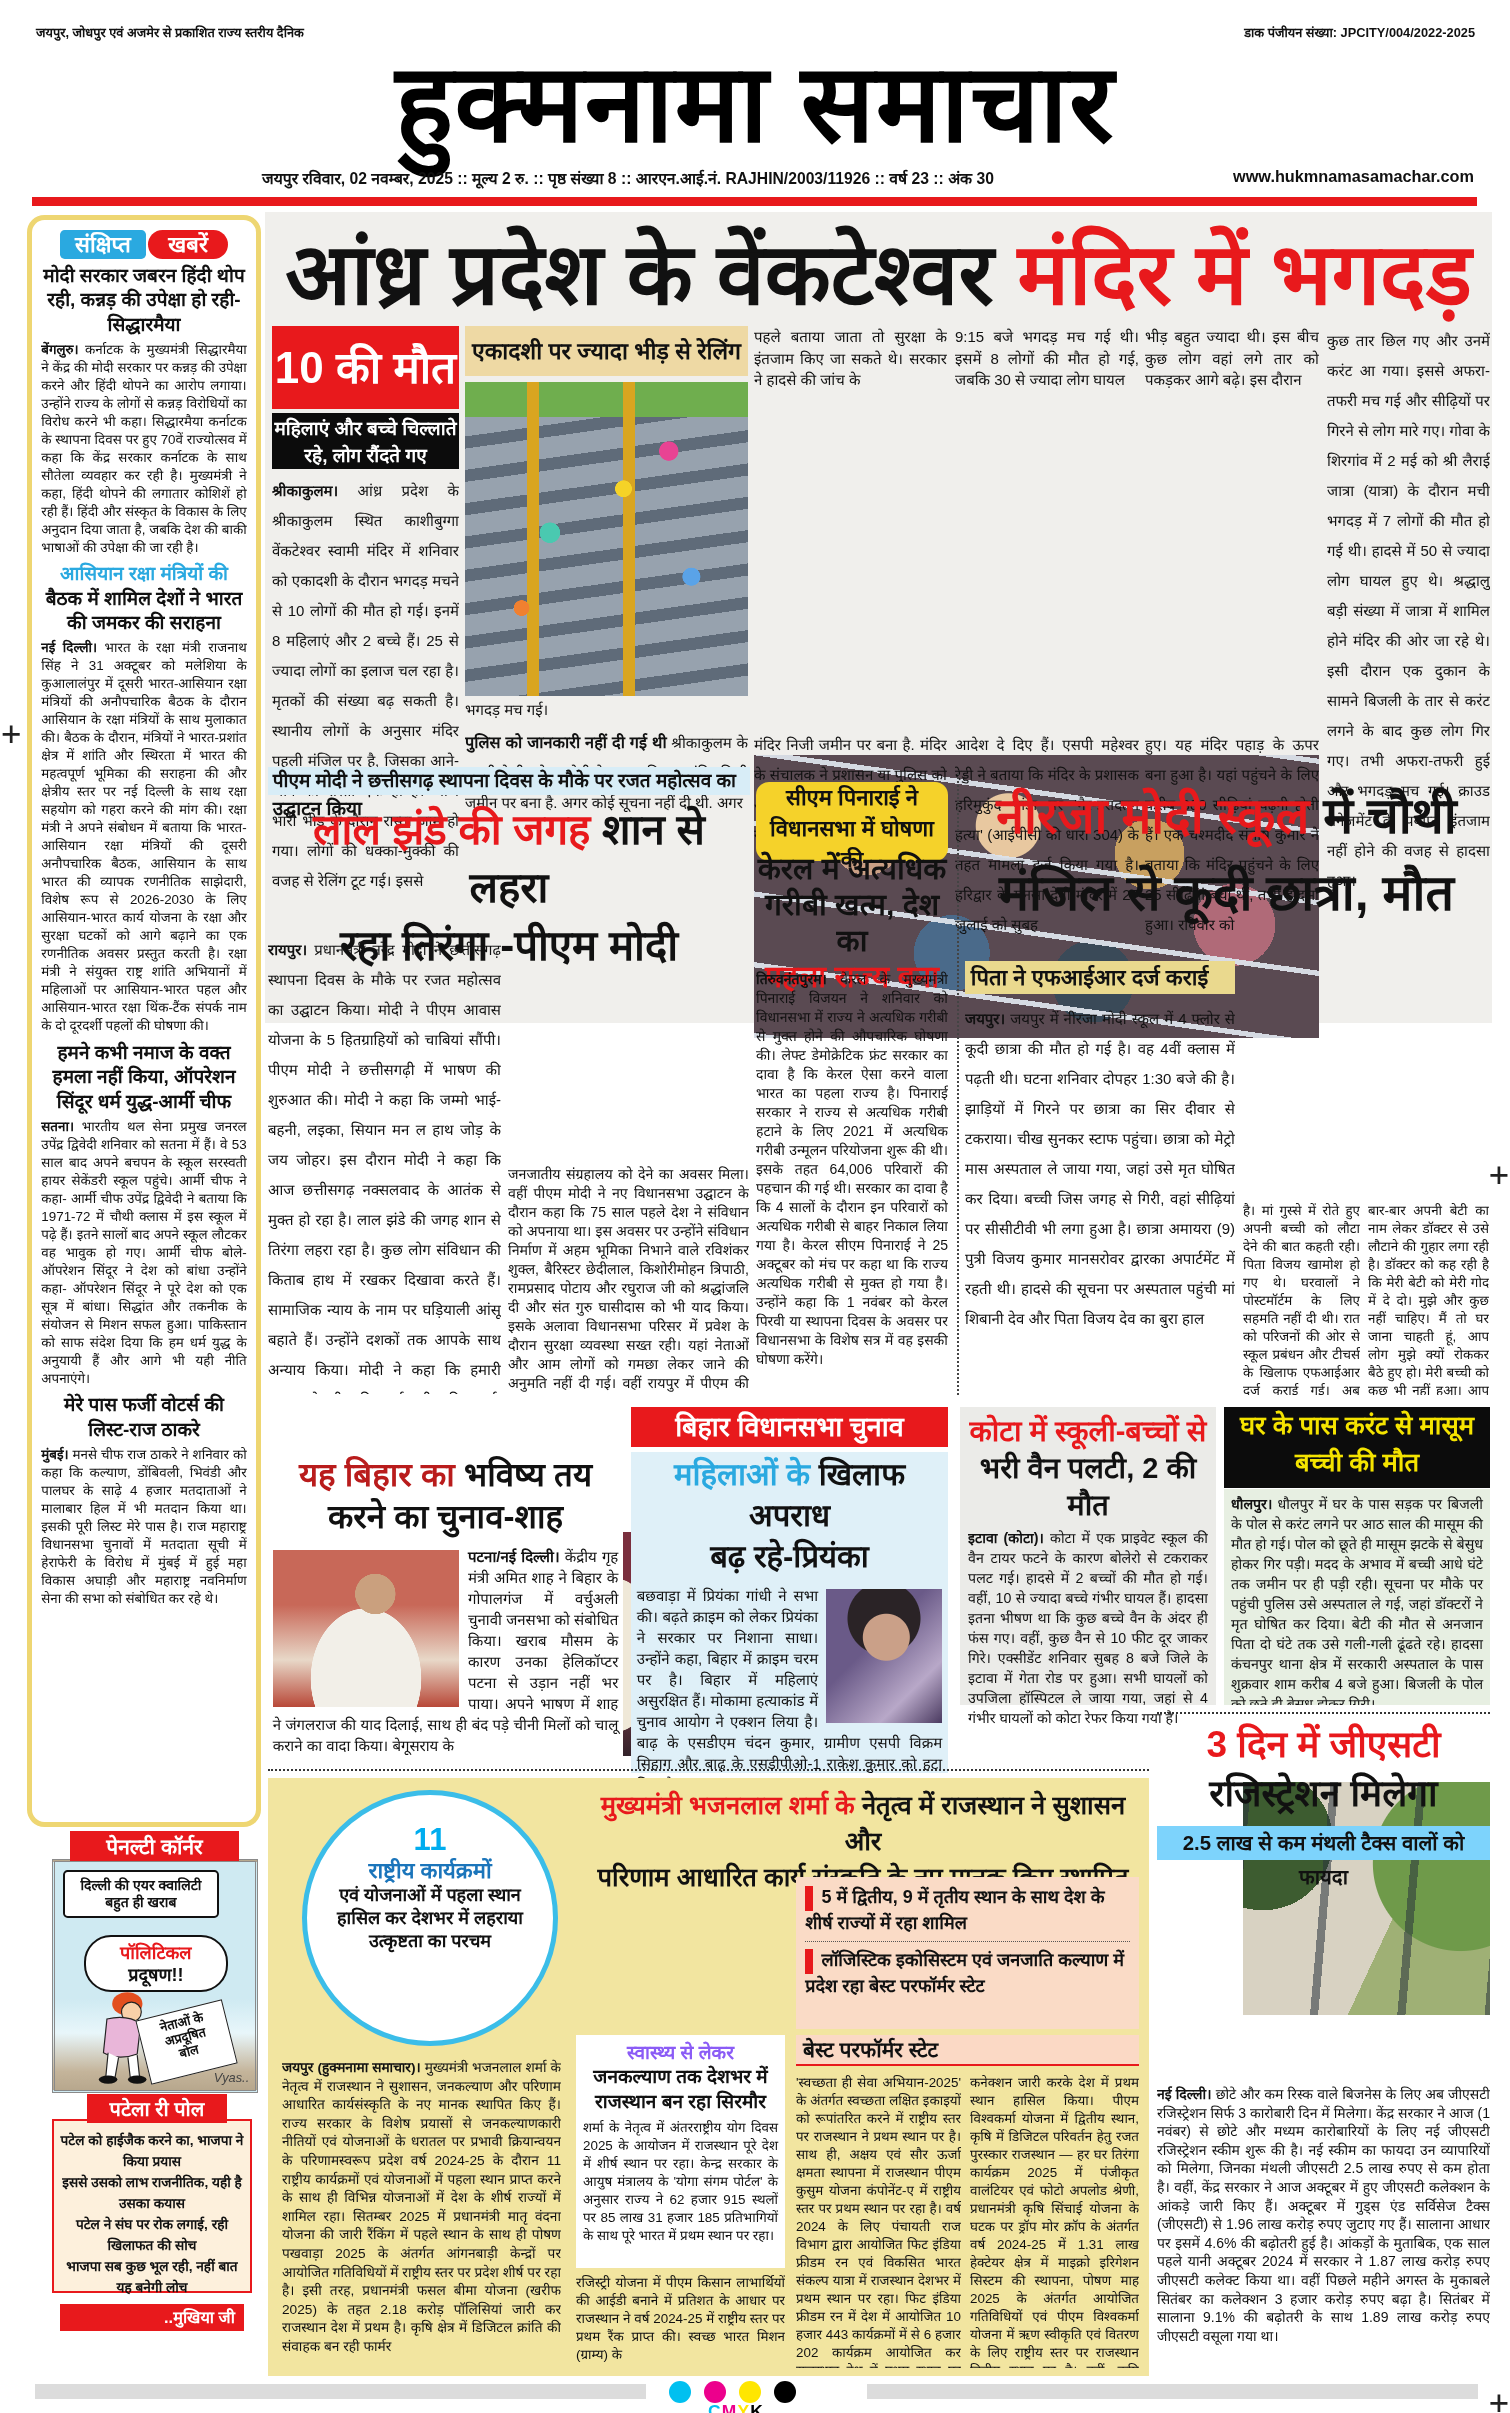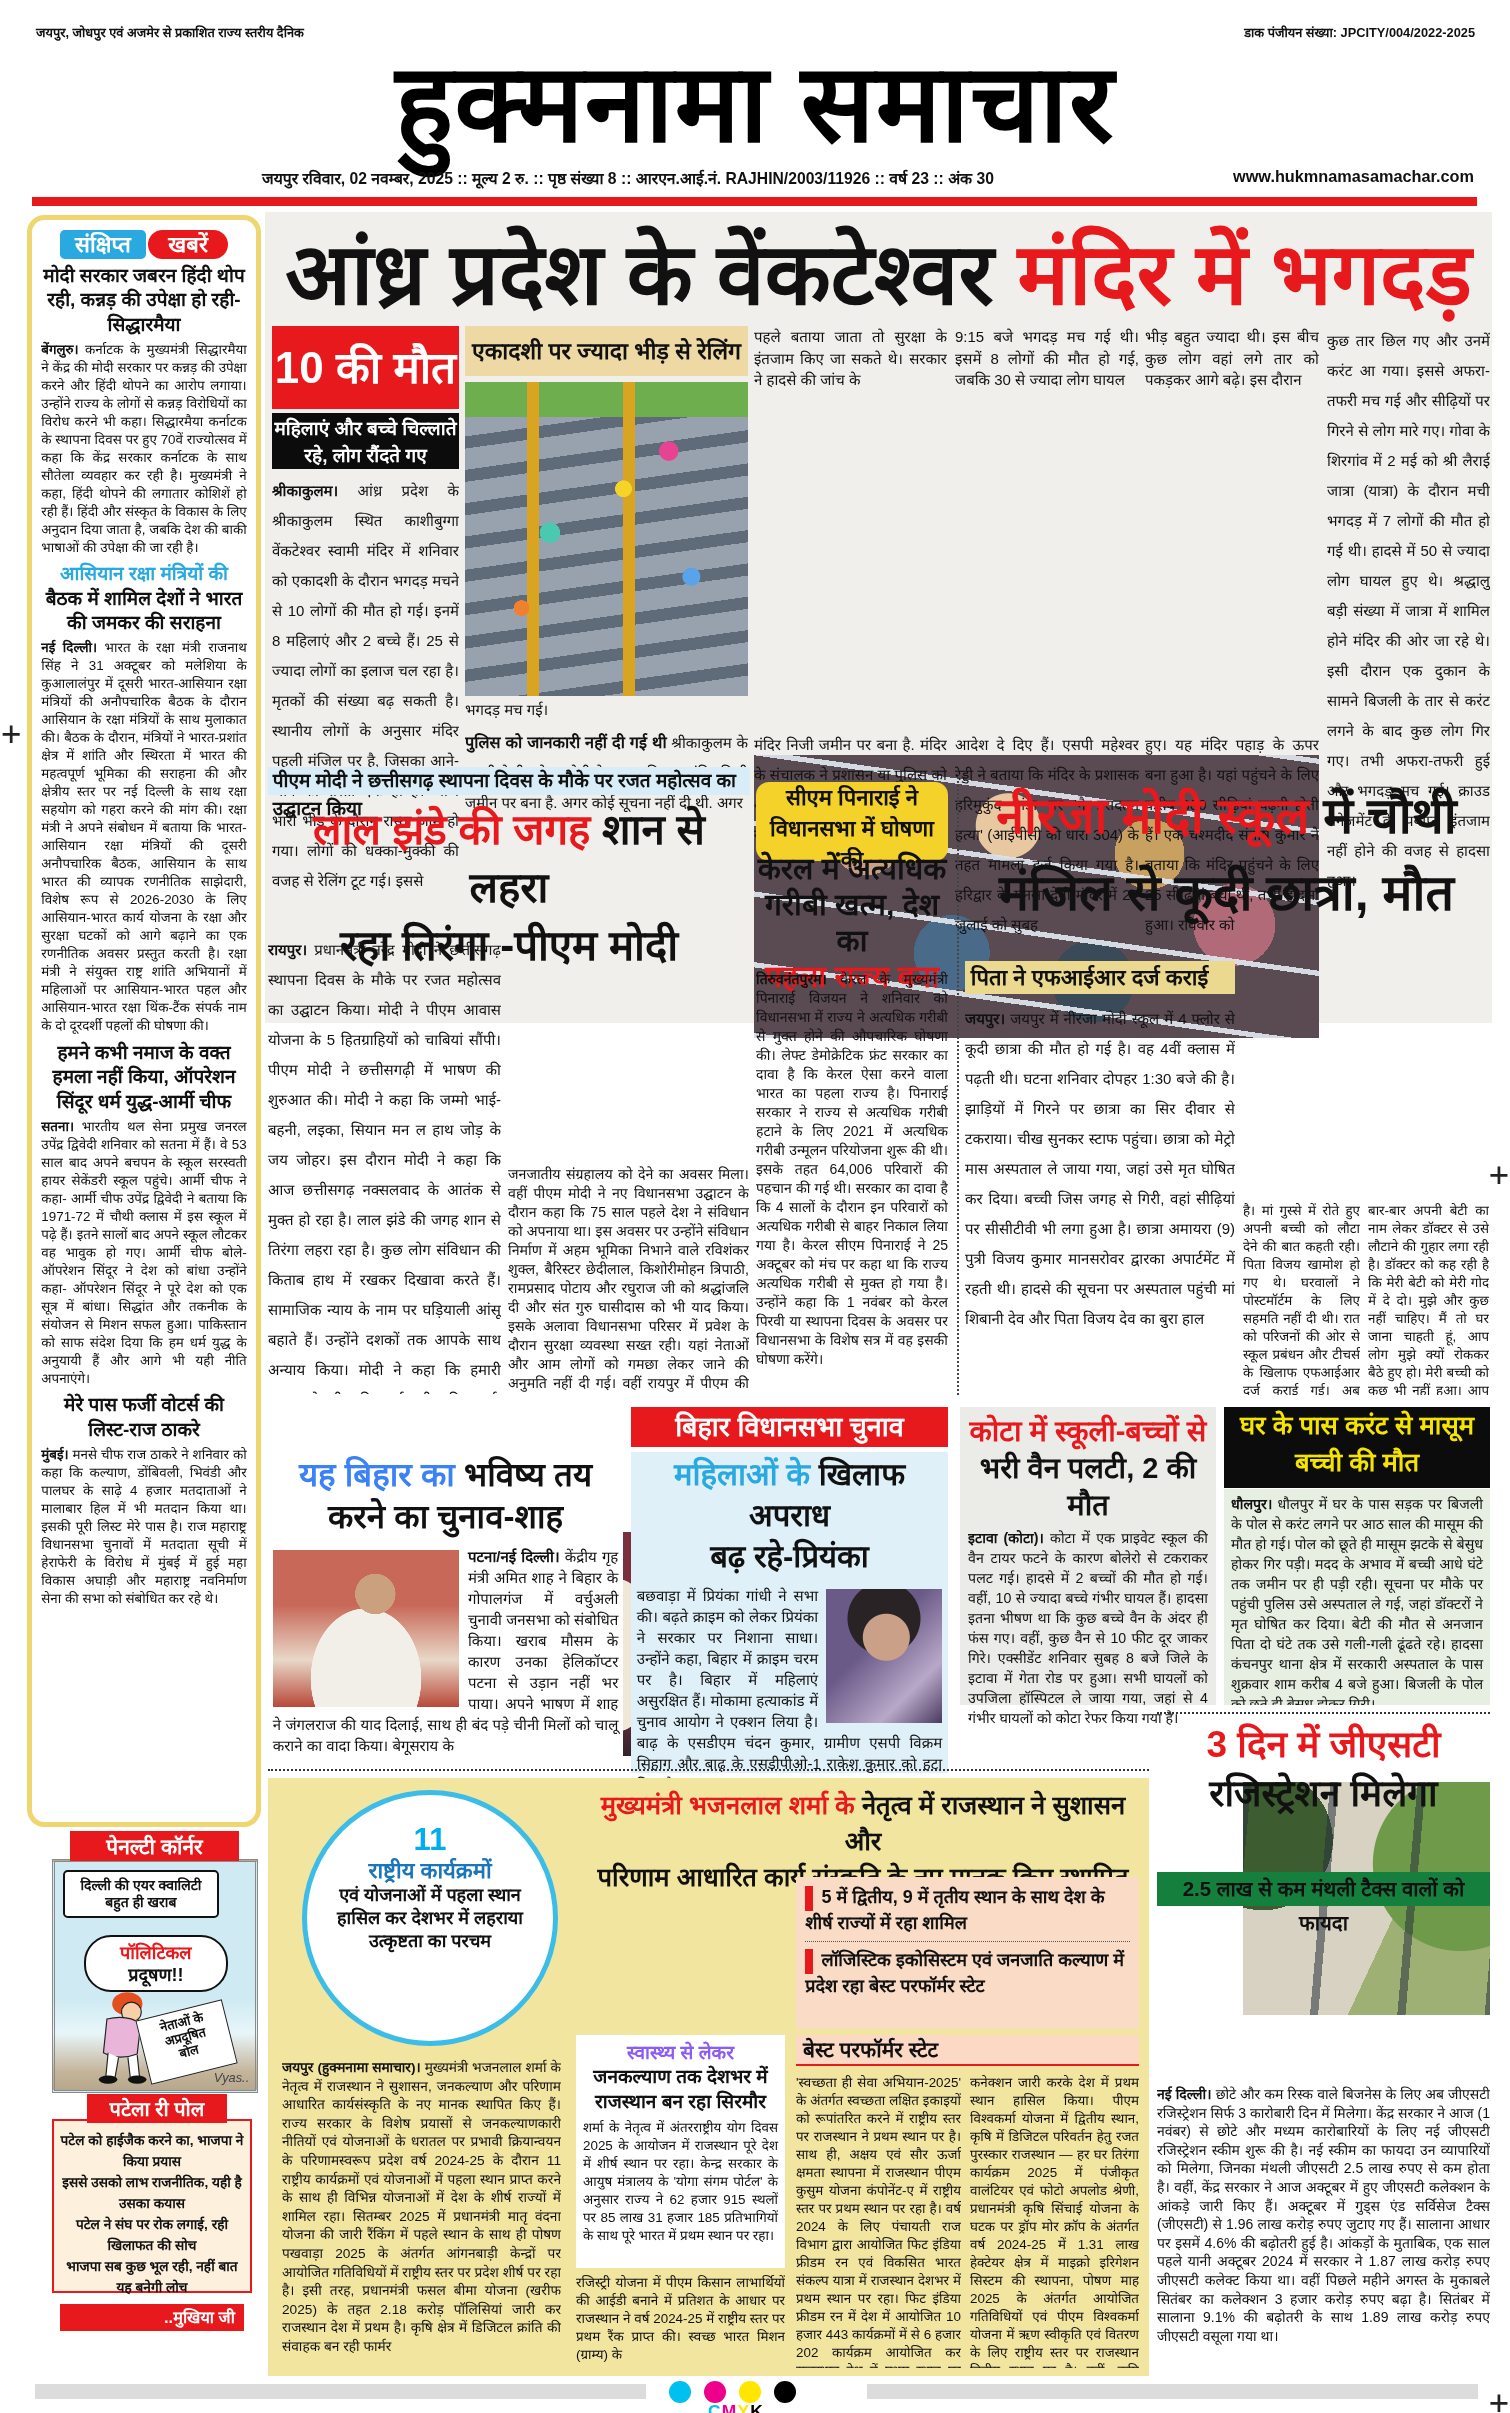--- a/index.html
+++ b/index.html
@@ -178,21 +178,21 @@
   <div class="abs b" style="left:965px;top:961px;width:270px;height:33px;background:#ead98e;font-size:22px;line-height:33px;padding-left:5.8px;box-sizing:border-box;">पिता ने एफआईआर दर्ज कराई</div>
   <div class="abs photo" id="photo-school" style="left:1243px;top:961px;width:247px;height:233px;"></div>
   <div class="abs j clip body-txt" style="left:965px;top:1004px;width:270px;height:391px;"><b>जयपुर।</b> <span>जयपुर में नीरजा मोदी स्कूल में 4 फ्लोर से कूदी छात्रा की मौत हो गई है। वह 4वीं क्लास में पढ़ती थी। घटना शनिवार दोपहर 1:30 बजे की है। झाड़ियों में गिरने पर छात्रा का सिर दीवार से टकराया। चीख सुनकर स्टाफ पहुंचा। छात्रा को मेट्रो मास अस्पताल ले जाया गया, जहां उसे मृत घोषित कर दिया। बच्ची जिस जगह से गिरी, वहां सीढ़ियां पर सीसीटीवी भी लगा हुआ है। छात्रा अमायरा (9) पुत्री विजय कुमार मानसरोवर द्वारका अपार्टमेंट में रहती थी। हादसे की सूचना पर अस्पताल पहुंची मां शिबानी देव और पिता विजय देव का बुरा हाल</span></div>
   <div class="abs j clip" style="left:1243px;top:1202px;width:117px;height:193px;font-size:13.4px;line-height:18px;">है। मां गुस्से में रोते हुए अपनी बच्ची को लौटा देने की बात कहती रही। पिता विजय खामोश हो गए थे। घरवालों ने पोस्टमॉर्टम के लिए सहमति नहीं दी थी। रात को परिजनों की ओर से स्कूल प्रबंधन और टीचर्स के खिलाफ एफआईआर दर्ज कराई गई। अब रविवार सुबह पोस्टमॉर्टम होगा। मां बोलीं- मेरी बच्ची को कहीं से भी लाकर दे दो मां हॉस्पिटल में</div>
   <div class="abs j clip" style="left:1368px;top:1202px;width:121px;height:193px;font-size:13.4px;line-height:18px;">बार-बार अपनी बेटी का नाम लेकर डॉक्टर से उसे लौटाने की गुहार लगा रही है। डॉक्टर को कह रही है कि मेरी बेटी को मेरी गोद में दे दो। मुझे और कुछ नहीं चाहिए। मैं तो घर जाना चाहती हूं, आप लोग मुझे क्यों रोककर बैठे हुए हो। मेरी बच्ची को कुछ भी नहीं हुआ। आप मेरी बच्ची कहीं से भी मुझे लाकर दे दो।</div>
 
   <div class="abs c b" style="left:631px;top:1407px;width:317px;height:40px;background:#e8191c;color:#fff;font-size:27px;line-height:41px;">बिहार विधानसभा चुनाव</div>
 
   <div class="abs" style="left:268px;top:1452px;width:355px;height:321px;background:#fff;">
     <div class="c b" style="font-size:33px;line-height:42px;margin-top:2.3px;">
-      <span style="color:#3b82f6;margin-top:45px;">यह बिहार का </span><span>भविष्य तय</span><br><span>करने का चुनाव-शाह</span>
+      <span style="color:#b91c1c;margin-top:45px;">यह बिहार का </span><span>भविष्य तय</span><br><span>करने का चुनाव-शाह</span>
     </div>
     <div class="j clip" style="padding:8.1px 4.7px 0 4.7px;font-size:15px;line-height:21px;height:220px;">
       <span class="photo" id="photo-shah" style="float:left;width:186px;height:157px;margin:3.5px 9.3px 3.5px 0;display:block;"></span>
       <b>पटना/नई दिल्ली।</b> <span>केंद्रीय गृह मंत्री अमित शाह ने बिहार के गोपालगंज में वर्चुअली चुनावी जनसभा को संबोधित किया। खराब मौसम के कारण उनका हेलिकॉप्टर पटना से उड़ान नहीं भर पाया। अपने भाषण में शाह ने जंगलराज की याद दिलाई, साथ ही बंद पड़े चीनी मिलों को चालू कराने का वादा किया। बेगूसराय के</span>
     </div>
   </div>
 
   <div class="abs" style="left:631px;top:1452px;width:317px;height:321px;background:#dff0f8;">
     <div class="c b" style="font-size:31px;line-height:41px;margin-top:2.3px;">
       <span style="color:#2aa9e0;">महिलाओं के </span><span>खिलाफ अपराध</span><br><span>बढ़ रहे-प्रियंका</span>
@@ -241,21 +241,21 @@
     <div class="b" style="font-size:18px;line-height:24.4px;border-bottom:1.7px dotted #555;padding-bottom:5.8px;"><span class="redbar"></span><span>5 में द्वितीय, 9 में तृतीय स्थान के साथ देश के शीर्ष राज्यों में रहा शामिल</span></div>
     <div class="b" style="font-size:18px;line-height:24.4px;padding-top:5.8px;"><span class="redbar"></span><span>लॉजिस्टिक इकोसिस्टम एवं जनजाति कल्याण में प्रदेश रहा बेस्ट परफॉर्मर स्टेट</span></div>
   </div>
   <div class="abs b" style="left:796px;top:2035px;width:343px;height:31px;background:#fbd9c5;font-size:21px;line-height:30px;padding-left:7px;border-bottom:2.3px solid #e8191c;box-sizing:border-box;">बेस्ट परफॉर्मर स्टेट</div>
   <div class="abs j clip" style="left:796px;top:2074px;width:165px;height:294px;font-size:13.4px;line-height:18px;">'स्वच्छता ही सेवा अभियान-2025' के अंतर्गत स्वच्छता लक्षित इकाइयों को रूपांतरित करने में राष्ट्रीय स्तर पर राजस्थान ने प्रथम स्थान पर है। साथ ही, अक्षय एवं सौर ऊर्जा क्षमता स्थापना में राजस्थान पीएम कुसुम योजना कंपोनेंट-ए में राष्ट्रीय स्तर पर प्रथम स्थान पर रहा है। वर्ष 2024 के लिए पंचायती राज विभाग द्वारा आयोजित फिट इंडिया फ्रीडम रन एवं विकसित भारत संकल्प यात्रा में राजस्थान देशभर में प्रथम स्थान पर रहा। फिट इंडिया फ्रीडम रन में देश में आयोजित 10 हजार 443 कार्यक्रमों में से 6 हजार 202 कार्यक्रम आयोजित कर राजस्थान देश में प्रथम स्थान पर रहा। वहीं, विकसित भारत संकल्प यात्रा में राज्य ने 11 हजार 209 कैंपों के आयोजन एवं प्रधानमंत्री उज्जवला योजना के अंतर्गत 5.94 लाख गैस</div>
   <div class="abs j clip" style="left:970px;top:2074px;width:169px;height:294px;font-size:13.4px;line-height:18px;">कनेक्शन जारी करके देश में प्रथम स्थान हासिल किया। पीएम विश्वकर्मा योजना में द्वितीय स्थान, कृषि में डिजिटल परिवर्तन हेतु रजत पुरस्कार राजस्थान — हर घर तिरंगा कार्यक्रम 2025 में पंजीकृत वालंटियर एवं फोटो अपलोड श्रेणी, प्रधानमंत्री कृषि सिंचाई योजना के घटक पर ड्रॉप मोर क्रॉप के अंतर्गत वर्ष 2024-25 में 1.31 लाख हेक्टेयर क्षेत्र में माइक्रो इरिगेशन सिस्टम की स्थापना, पोषण माह 2025 के अंतर्गत आयोजित गतिविधियों एवं पीएम विश्वकर्मा योजना में ऋण स्वीकृति एवं वितरण के लिए राष्ट्रीय स्तर पर राजस्थान द्वितीय स्थान पर है। वहीं, कृषि विभाग में सरकारी प्रक्रियाओं में डिजिटल परिवर्तन हेतु राष्ट्रीय ई-गवर्नेन्स रजत पुरस्कार (द्वितीय स्थान) भी हासिल किया है।</div>
 
   <div class="abs c b" style="left:1157px;top:1720px;width:333px;font-size:37px;line-height:49px;">
     <span style="color:#e8191c;">3 दिन में जीएसटी</span><br><span>रजिस्ट्रेशन मिलेगा</span>
   </div>
-  <div class="abs c b" style="left:1157px;top:1826px;width:333px;height:34px;background:#15803d;font-size:20.4px;line-height:34px;margin-top:46px;">2.5 लाख से कम मंथली टैक्स वालों को फायदा</div>
+  <div class="abs c b" style="left:1157px;top:1826px;width:333px;height:34px;background:#7dd3fc;font-size:20.4px;line-height:34px;">2.5 लाख से कम मंथली टैक्स वालों को फायदा</div>
 
   <div class="abs j clip" style="left:1157px;top:2085px;width:333px;height:286px;font-size:14px;line-height:18.6px;"><b>नई दिल्ली।</b> <span>छोटे और कम रिस्क वाले बिजनेस के लिए अब जीएसटी रजिस्ट्रेशन सिर्फ 3 कारोबारी दिन में मिलेगा। केंद्र सरकार ने आज (1 नवंबर) से छोटे और मध्यम कारोबारियों के लिए नई जीएसटी रजिस्ट्रेशन स्कीम शुरू की है। नई स्कीम का फायदा उन व्यापारियों को मिलेगा, जिनका मंथली जीएसटी 2.5 लाख रुपए से कम होता है। वहीं, केंद्र सरकार ने आज अक्टूबर में हुए जीएसटी कलेक्शन के आंकड़े जारी किए हैं। अक्टूबर में गुड्स एंड सर्विसेज टैक्स (जीएसटी) से 1.96 लाख करोड़ रुपए जुटाए गए हैं। सालाना आधार पर इसमें 4.6% की बढ़ोतरी हुई है। आंकड़ों के मुताबिक, एक साल पहले यानी अक्टूबर 2024 में सरकार ने 1.87 लाख करोड़ रुपए जीएसटी कलेक्ट किया था। वहीं पिछले महीने अगस्त के मुकाबले सितंबर का कलेक्शन 3 हजार करोड़ रुपए बढ़ा है। सितंबर में सालाना 9.1% की बढ़ोतरी के साथ 1.89 लाख करोड़ रुपए जीएसटी वसूला गया था।</span></div>
 
   <div class="abs" style="left:35px;top:2384px;width:611px;height:15px;background:#dcdcdc;"></div>
   <div class="abs" style="left:867px;top:2384px;width:611px;height:15px;background:#dcdcdc;"></div>
   <div class="abs" style="left:669px;top:2381px;width:186px;height:23px;">
     <span style="display:inline-block;width:22px;height:22px;border-radius:50%;background:#00c0f0;"></span>
     <span style="display:inline-block;width:22px;height:22px;border-radius:50%;background:#ec008c;margin-left:10.5px;"></span>
     <span style="display:inline-block;width:22px;height:22px;border-radius:50%;background:#ffe600;margin-left:10.5px;"></span>
     <span style="display:inline-block;width:22px;height:22px;border-radius:50%;background:#000;margin-left:10.5px;"></span>

